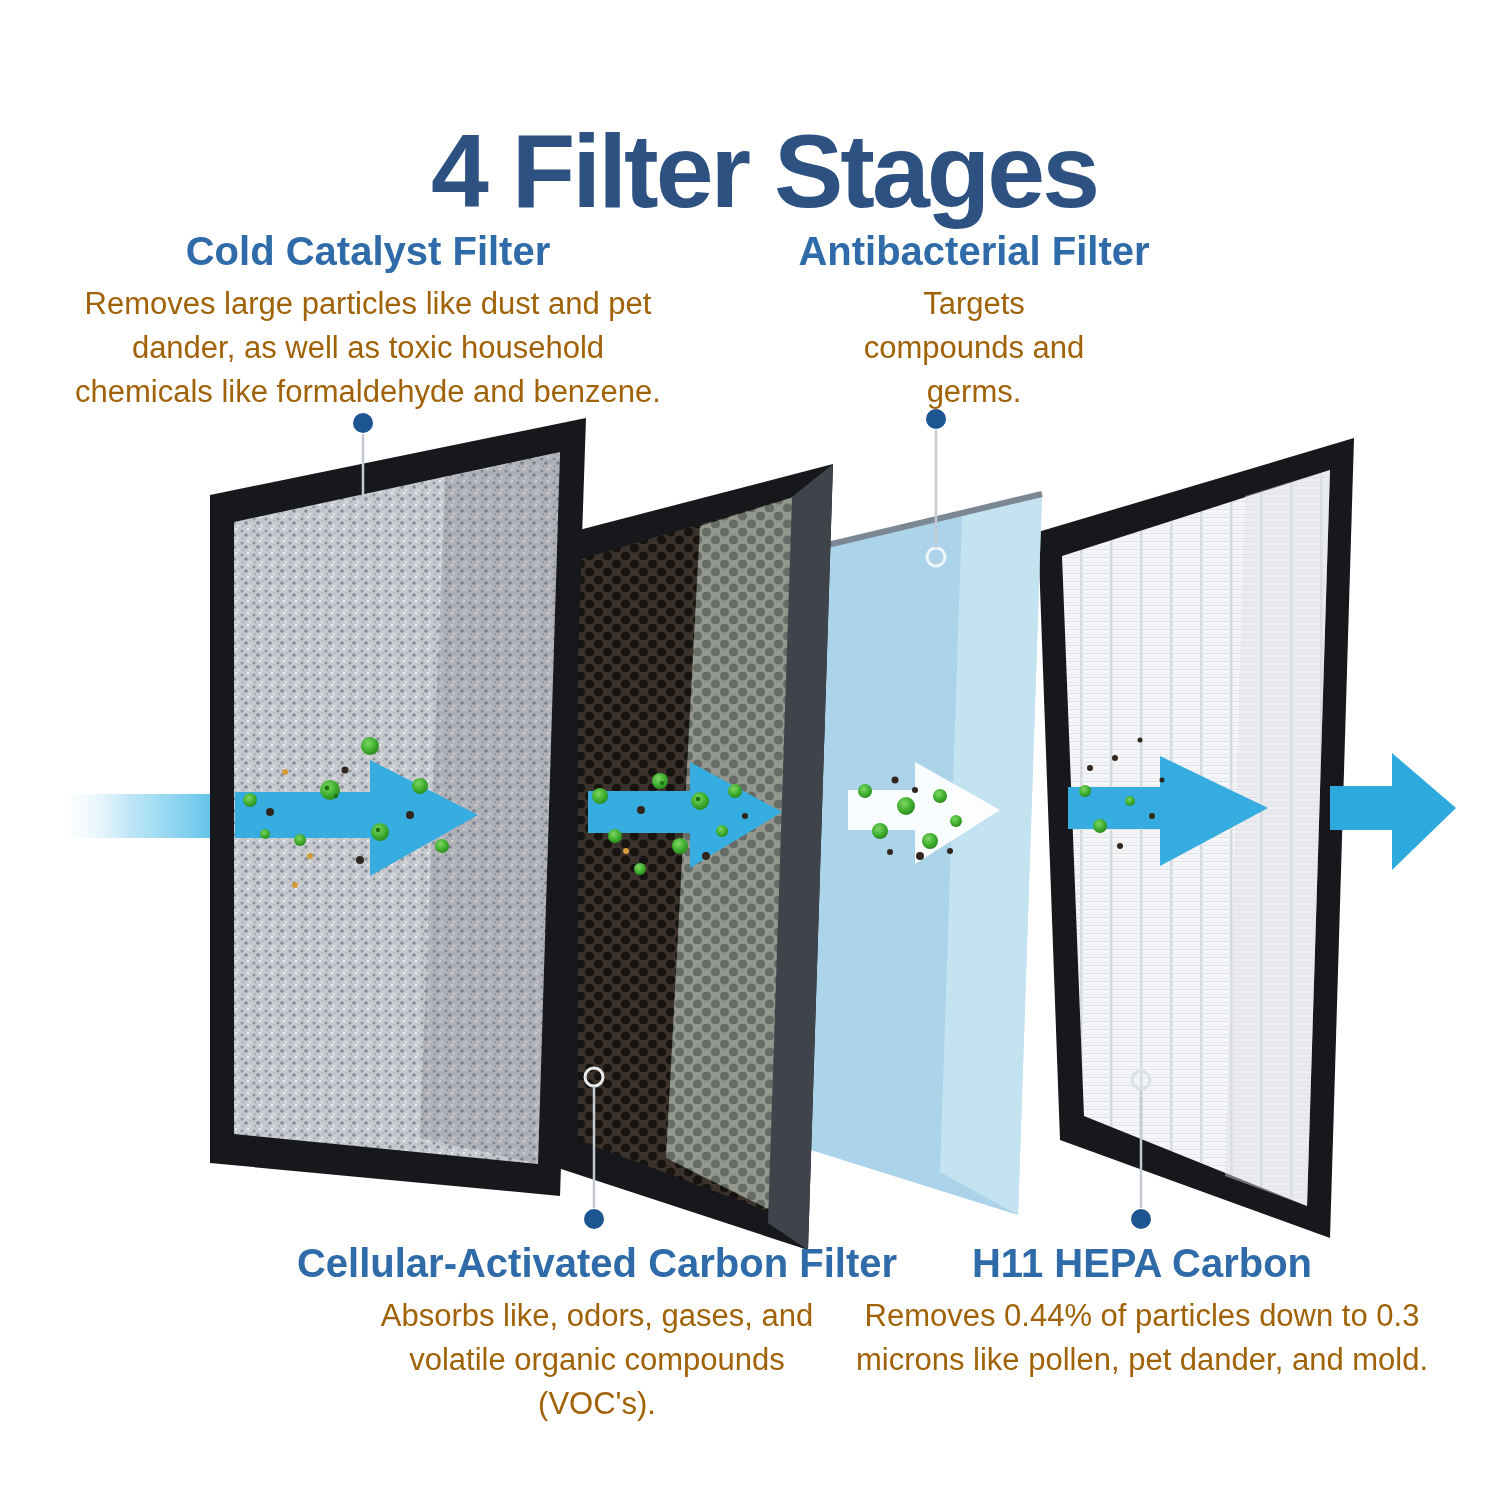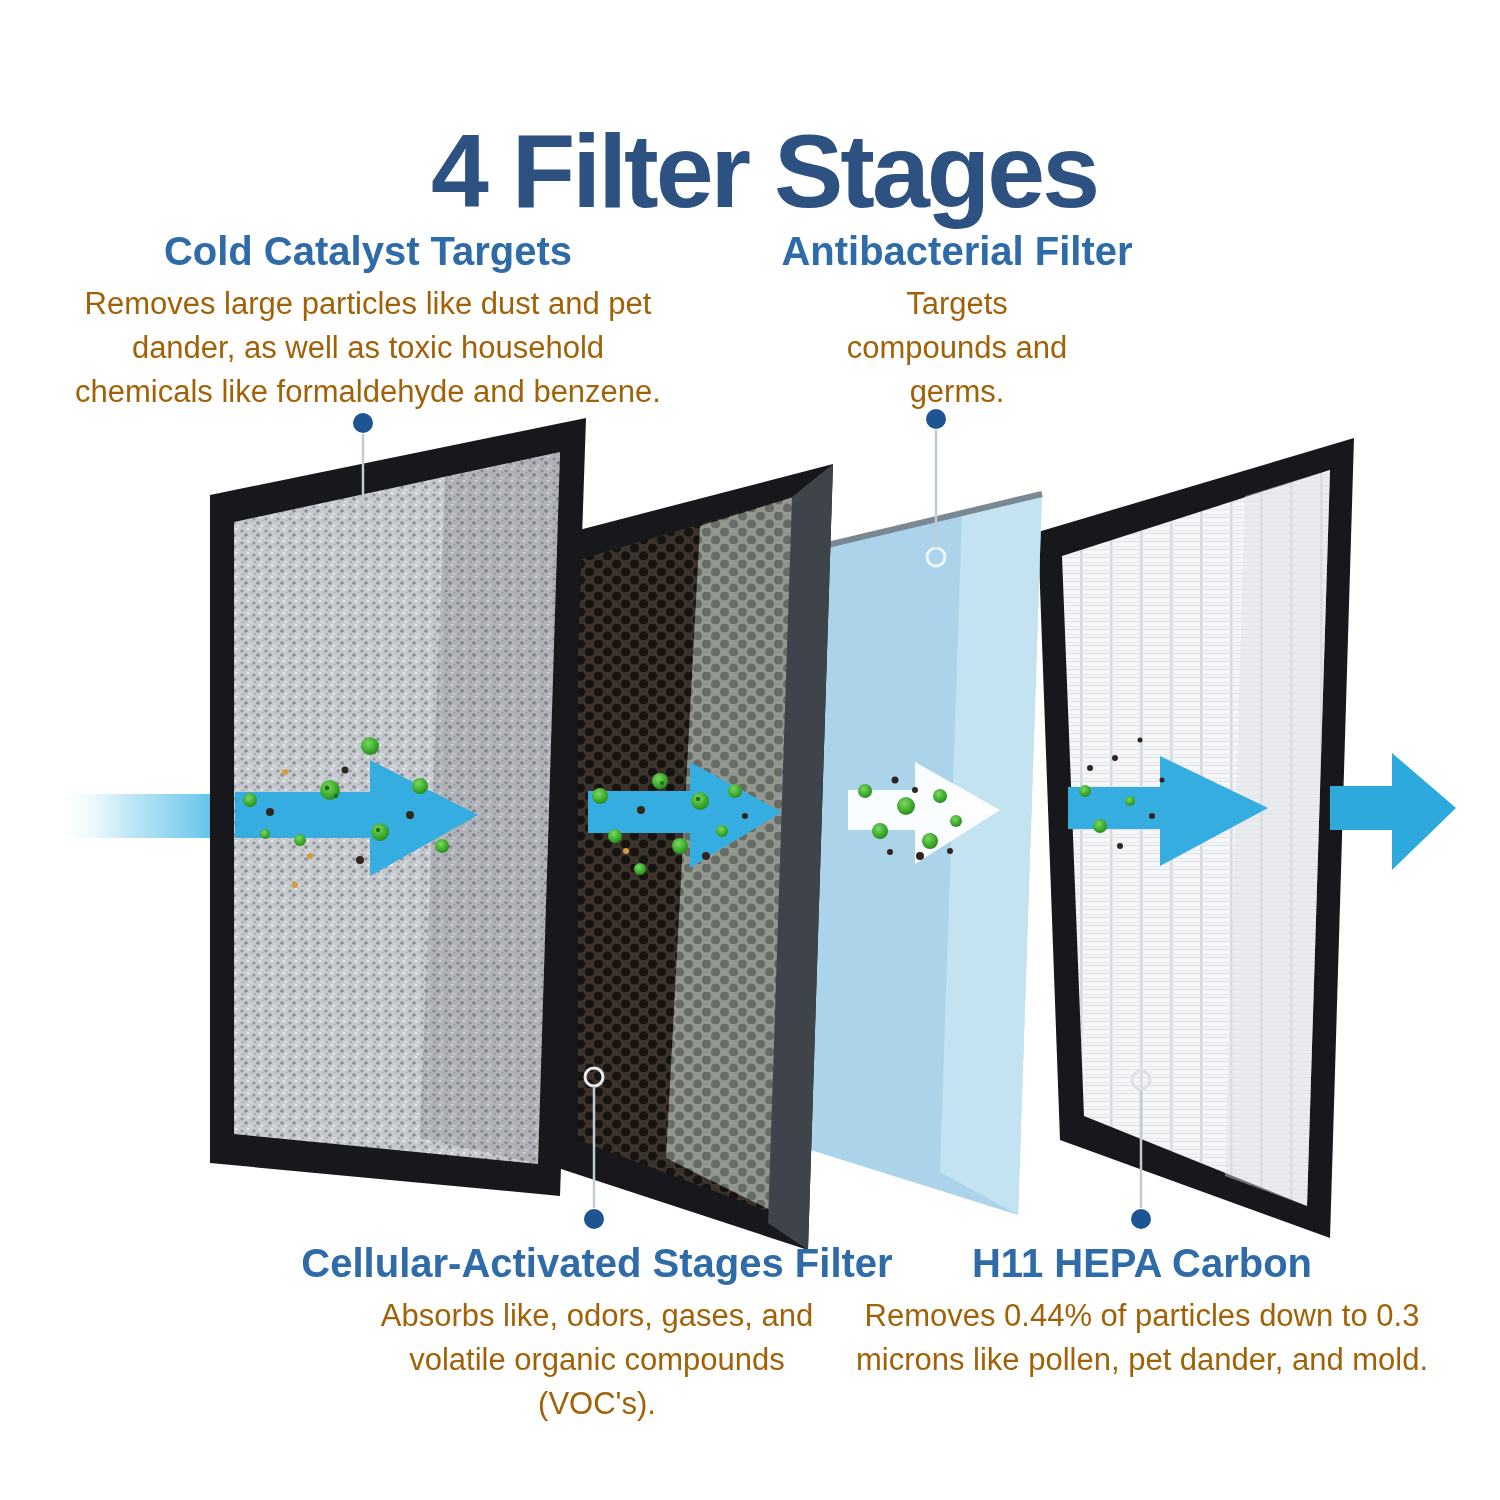--- a/index.html
+++ b/index.html
@@ -17,21 +17,21 @@
   }
   .label{position:absolute;text-align:center;}
   .label h2{
     margin:0;font-size:40px;font-weight:bold;color:#2e6ba8;line-height:1.15;
   }
   .label p{
     margin:8px auto 0 auto;font-size:31px;line-height:1.42;color:#a16207;
   }
   .label-cold{left:58px;top:228px;width:620px;}
   .label-cold p{max-width:605px;}
-  .label-anti{left:697px;top:228px;width:520px;}
+  .label-anti{left:714px;top:228px;width:520px;}
   .label-anti p{max-width:260px;}
   .label-carbon{left:287px;top:1240px;width:620px;}
   .label-carbon p{max-width:490px;}
   .label-hepa{left:852px;top:1240px;width:580px;}
   .label-hepa p{max-width:585px;}
 </style>
 </head>
 <body>
 
 <svg class="scene" viewBox="0 0 1500 1500">
@@ -186,30 +186,30 @@
     <circle cx="363" cy="423" r="10"></circle>
     <circle cx="936" cy="419" r="10"></circle>
     <circle cx="594" cy="1219" r="10"></circle>
     <circle cx="1141" cy="1219" r="10"></circle>
   </g>
 </svg>
 
 <h1 class="page-title">4 Filter Stages</h1>
 
 <div class="label label-cold">
-  <h2>Cold Catalyst Targets</h2>
+  <h2>Cold Catalyst Filter</h2>
   <p>Removes large particles like dust and pet dander, as well as toxic household chemicals like formaldehyde and benzene.</p>
 </div>
 
 <div class="label label-anti">
   <h2>Antibacterial Filter</h2>
   <p>Targets compounds and germs.</p>
 </div>
 
 <div class="label label-carbon">
-  <h2>Cellular-Activated Stages Filter</h2>
+  <h2>Cellular-Activated Carbon Filter</h2>
   <p>Absorbs like, odors, gases, and volatile organic compounds (VOC's).</p>
 </div>
 
 <div class="label label-hepa">
   <h2>H11 HEPA Carbon</h2>
   <p>Removes 0.44% of particles down to 0.3 microns like pollen, pet dander, and mold.</p>
 </div>
 
 </body></html>

